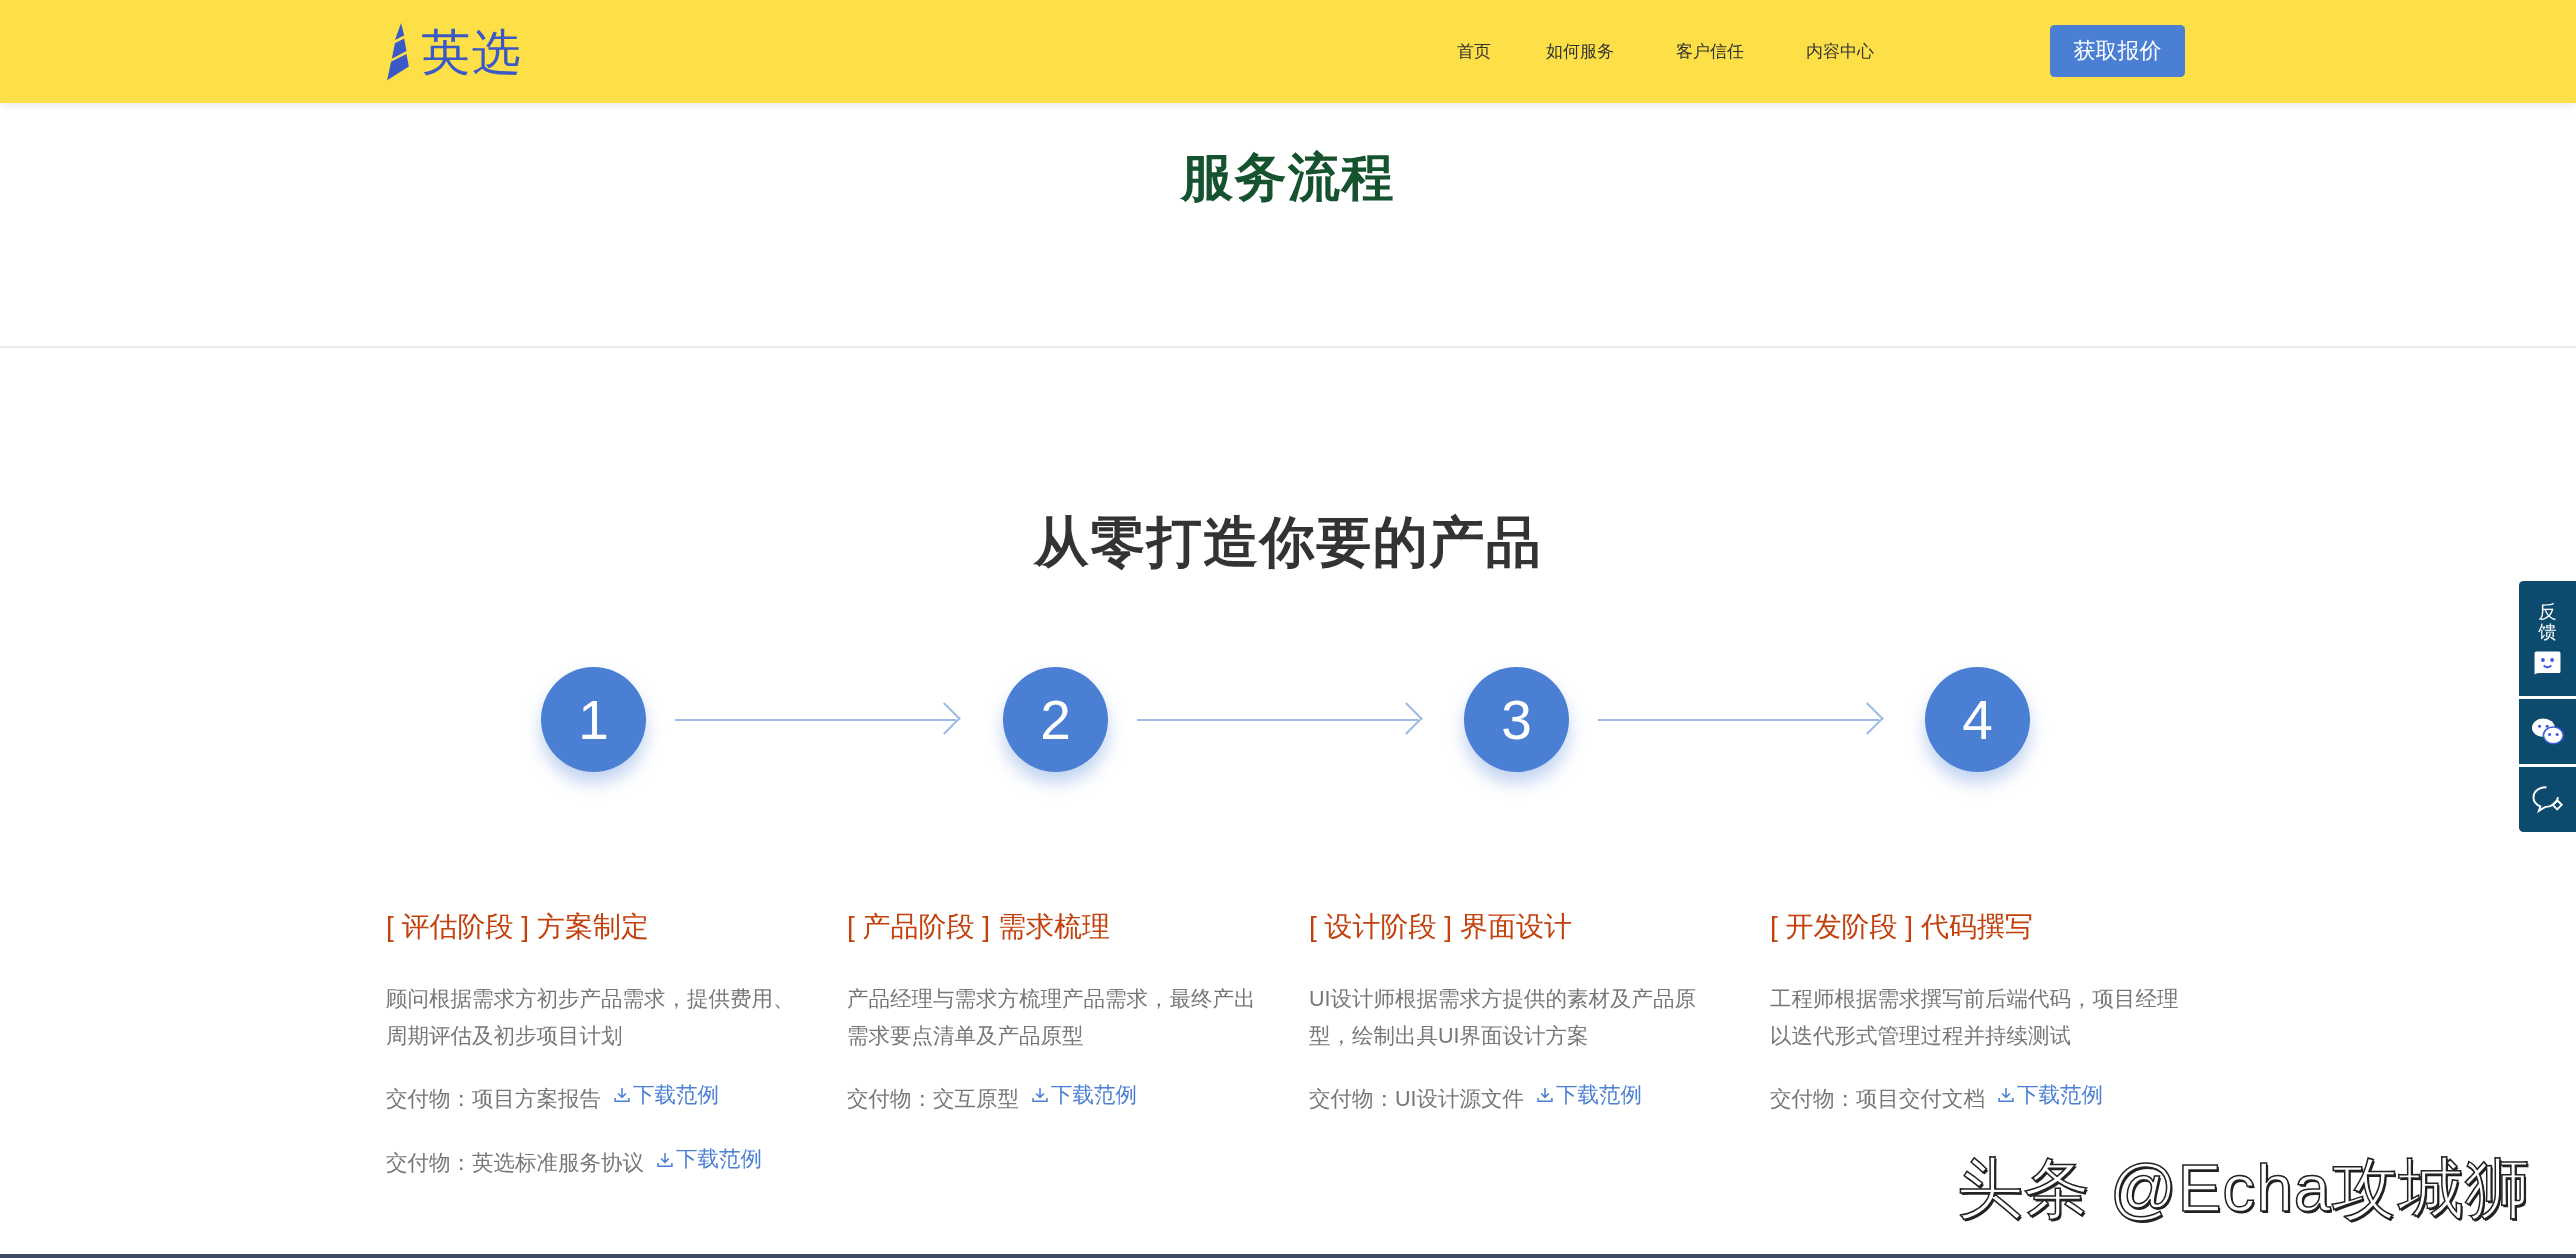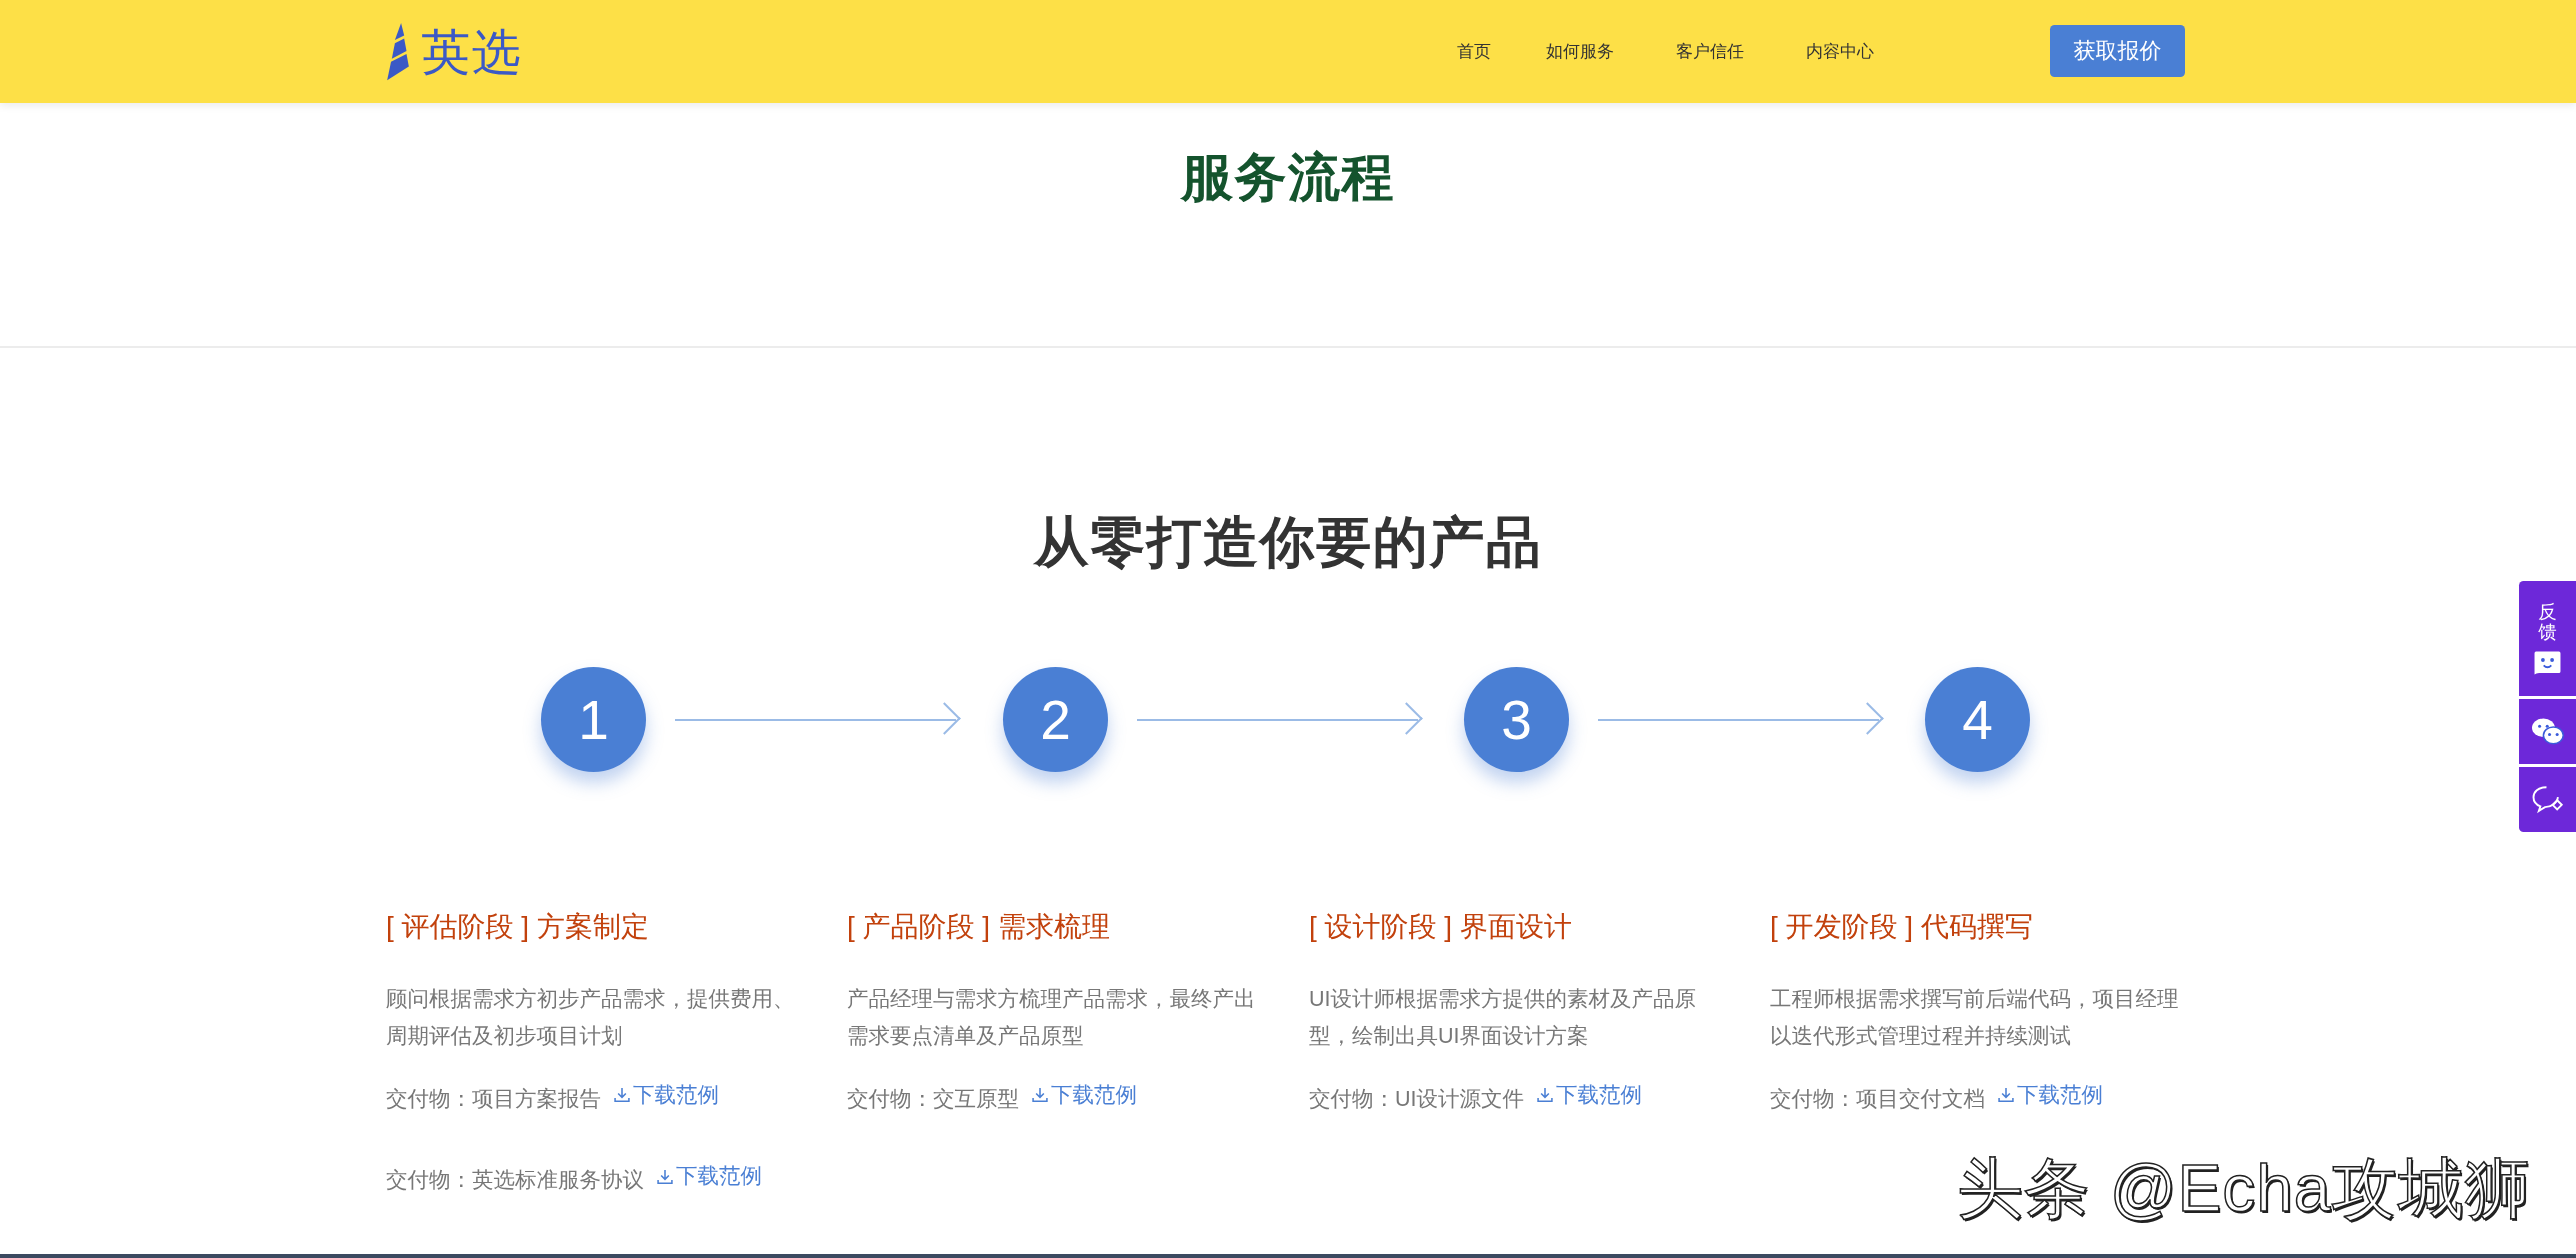--- a/index.html
+++ b/index.html
@@ -32,27 +32,27 @@
     box-shadow: 0 10.8px 17px rgba(74,127,212,0.35); }
   .arrow { position: absolute; top: 704px; width: 286px; height: 31px; }
   .arrow .line { position: absolute; left: 0; top: 14.6px; width: 281px; height: 2.3px; background: #9bbbe6; }
   .arrow .head { position: absolute; right: 4.6px; top: 3.1px; width: 23px; height: 23px;
     border-top: 2.3px solid #9bbbe6; border-right: 2.3px solid #9bbbe6; transform: rotate(45deg); }
 
   .step-col { position: absolute; top: 907px; width: 431px; }
   .step-title { font-size: 28px; color: #c2410c; line-height: 40px; height: 40px; white-space: nowrap; }
   .step-desc { margin-top: 34px; font-size: 21.5px; color: #777; line-height: 37px; }
   .deliverable { margin-top: 21.5px; font-size: 21.5px; color: #777; line-height: 37px; white-space: nowrap; }
-  .deliverable + .deliverable { margin-top: 41px; }
+  .deliverable + .deliverable { margin-top: 24px; }
   .download { color: #4a7fd4; text-decoration: none; margin-left: 4.6px; display: inline-flex; align-items: center; }
   .dl-icon { width: 20px; height: 20px; margin-right: 1.5px; }
 
   
   .float-bar { position: absolute; left: 2519px; top: 581px; width: 57px; height: 251px; z-index: 6; }
-  .fb-item { position: absolute; left: 0; width: 57px; background: #6d28d9; display: flex; flex-direction: column;
+  .fb-item { position: absolute; left: 0; width: 57px; background: #0c4a6e; display: flex; flex-direction: column;
     align-items: center; justify-content: center; }
   .fb-feedback { top: 0; height: 115px; border-radius: 4.6px 0 0 0; }
   .fb-wechat { top: 118px; height: 65px; }
   .fb-chat { top: 186px; height: 65px; border-radius: 0 0 0 4.6px; }
   .fb-label { color: #fff; font-size: 18.5px; line-height: 20px; width: 20px; text-align: center; margin-bottom: 7.7px; }
 
   
   .watermark { position: absolute; left: 1957px; top: 1150px; font-size: 66px; color: #fff; line-height: 77px;
     -webkit-text-stroke: 1.5px #222; letter-spacing: 0.8px; text-shadow: 1.5px 1.5px 0 #222; z-index: 7; }
 

